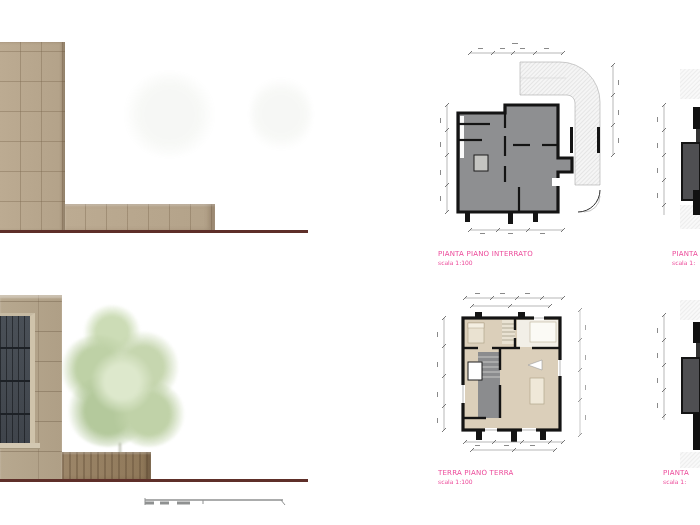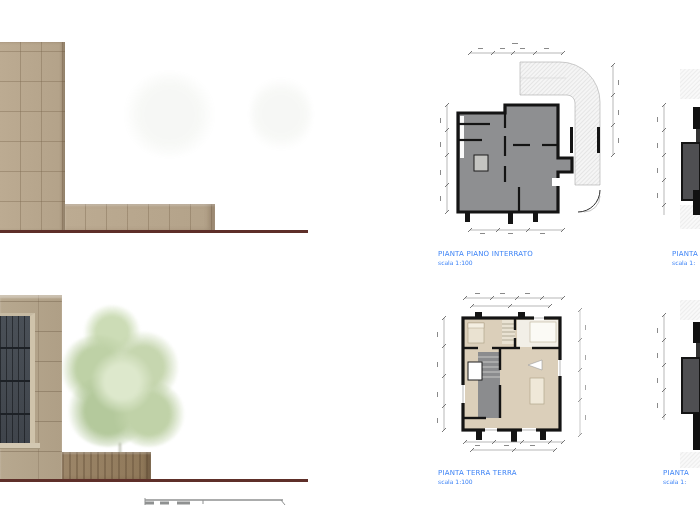--- a/index.html
+++ b/index.html
@@ -53,21 +53,21 @@
 
   .planter{
     left:62px;top:452px;width:89px;height:28px;
     background:
       repeating-linear-gradient(90deg, rgba(90,70,48,.35) 0 2px, transparent 2px 7px),
       linear-gradient(90deg, var(--planter,#9c8669), #8e7758);
     box-shadow:inset 0 2px 2px rgba(255,255,255,.25), inset -5px 0 4px rgba(70,52,34,.35);
   }
 
   
-  .plan-label{color:#3b82f6;}
+  .plan-label{color:#ec4899;}
   .plan-label .t{font-size:7px;letter-spacing:.2px;line-height:9px;white-space:nowrap;}
   .plan-label .s{font-size:6px;line-height:8px;white-space:nowrap;}
   .lbl-basement{left:438px;top:250px;}
   .lbl-ground{left:438px;top:469px;}
   .lbl-pt{left:672px;top:250px;width:60px;overflow:hidden;}
   .lbl-pb{left:663px;top:469px;width:60px;overflow:hidden;}
 
   svg{display:block;}
   .dim{stroke:#9a9a9a;stroke-width:.7;}
   .tick{stroke:#555;stroke-width:.8;}
@@ -330,21 +330,21 @@
     <rect x="44" y="43" width="4" height="15" fill="#333333"></rect>
     <rect x="30" y="58" width="18" height="55" fill="#4f4f52" stroke="#141414" stroke-width="2"></rect>
     <rect x="41" y="113" width="7" height="37" fill="#111111"></rect>
   </svg>
 
   <div class="abs plan-label lbl-basement">
     <div class="t">PIANTA PIANO INTERRATO</div>
     <div class="s">scala 1:100</div>
   </div>
   <div class="abs plan-label lbl-ground">
-    <div class="t">PIANTA TERRA TERRA</div>
+    <div class="t">TERRA PIANO TERRA</div>
     <div class="s">scala 1:100</div>
   </div>
   <div class="abs plan-label lbl-pt">
     <div class="t">PIANTA</div>
     <div class="s">scala 1:</div>
   </div>
   <div class="abs plan-label lbl-pb">
     <div class="t">PIANTA</div>
     <div class="s">scala 1:</div>
   </div>

